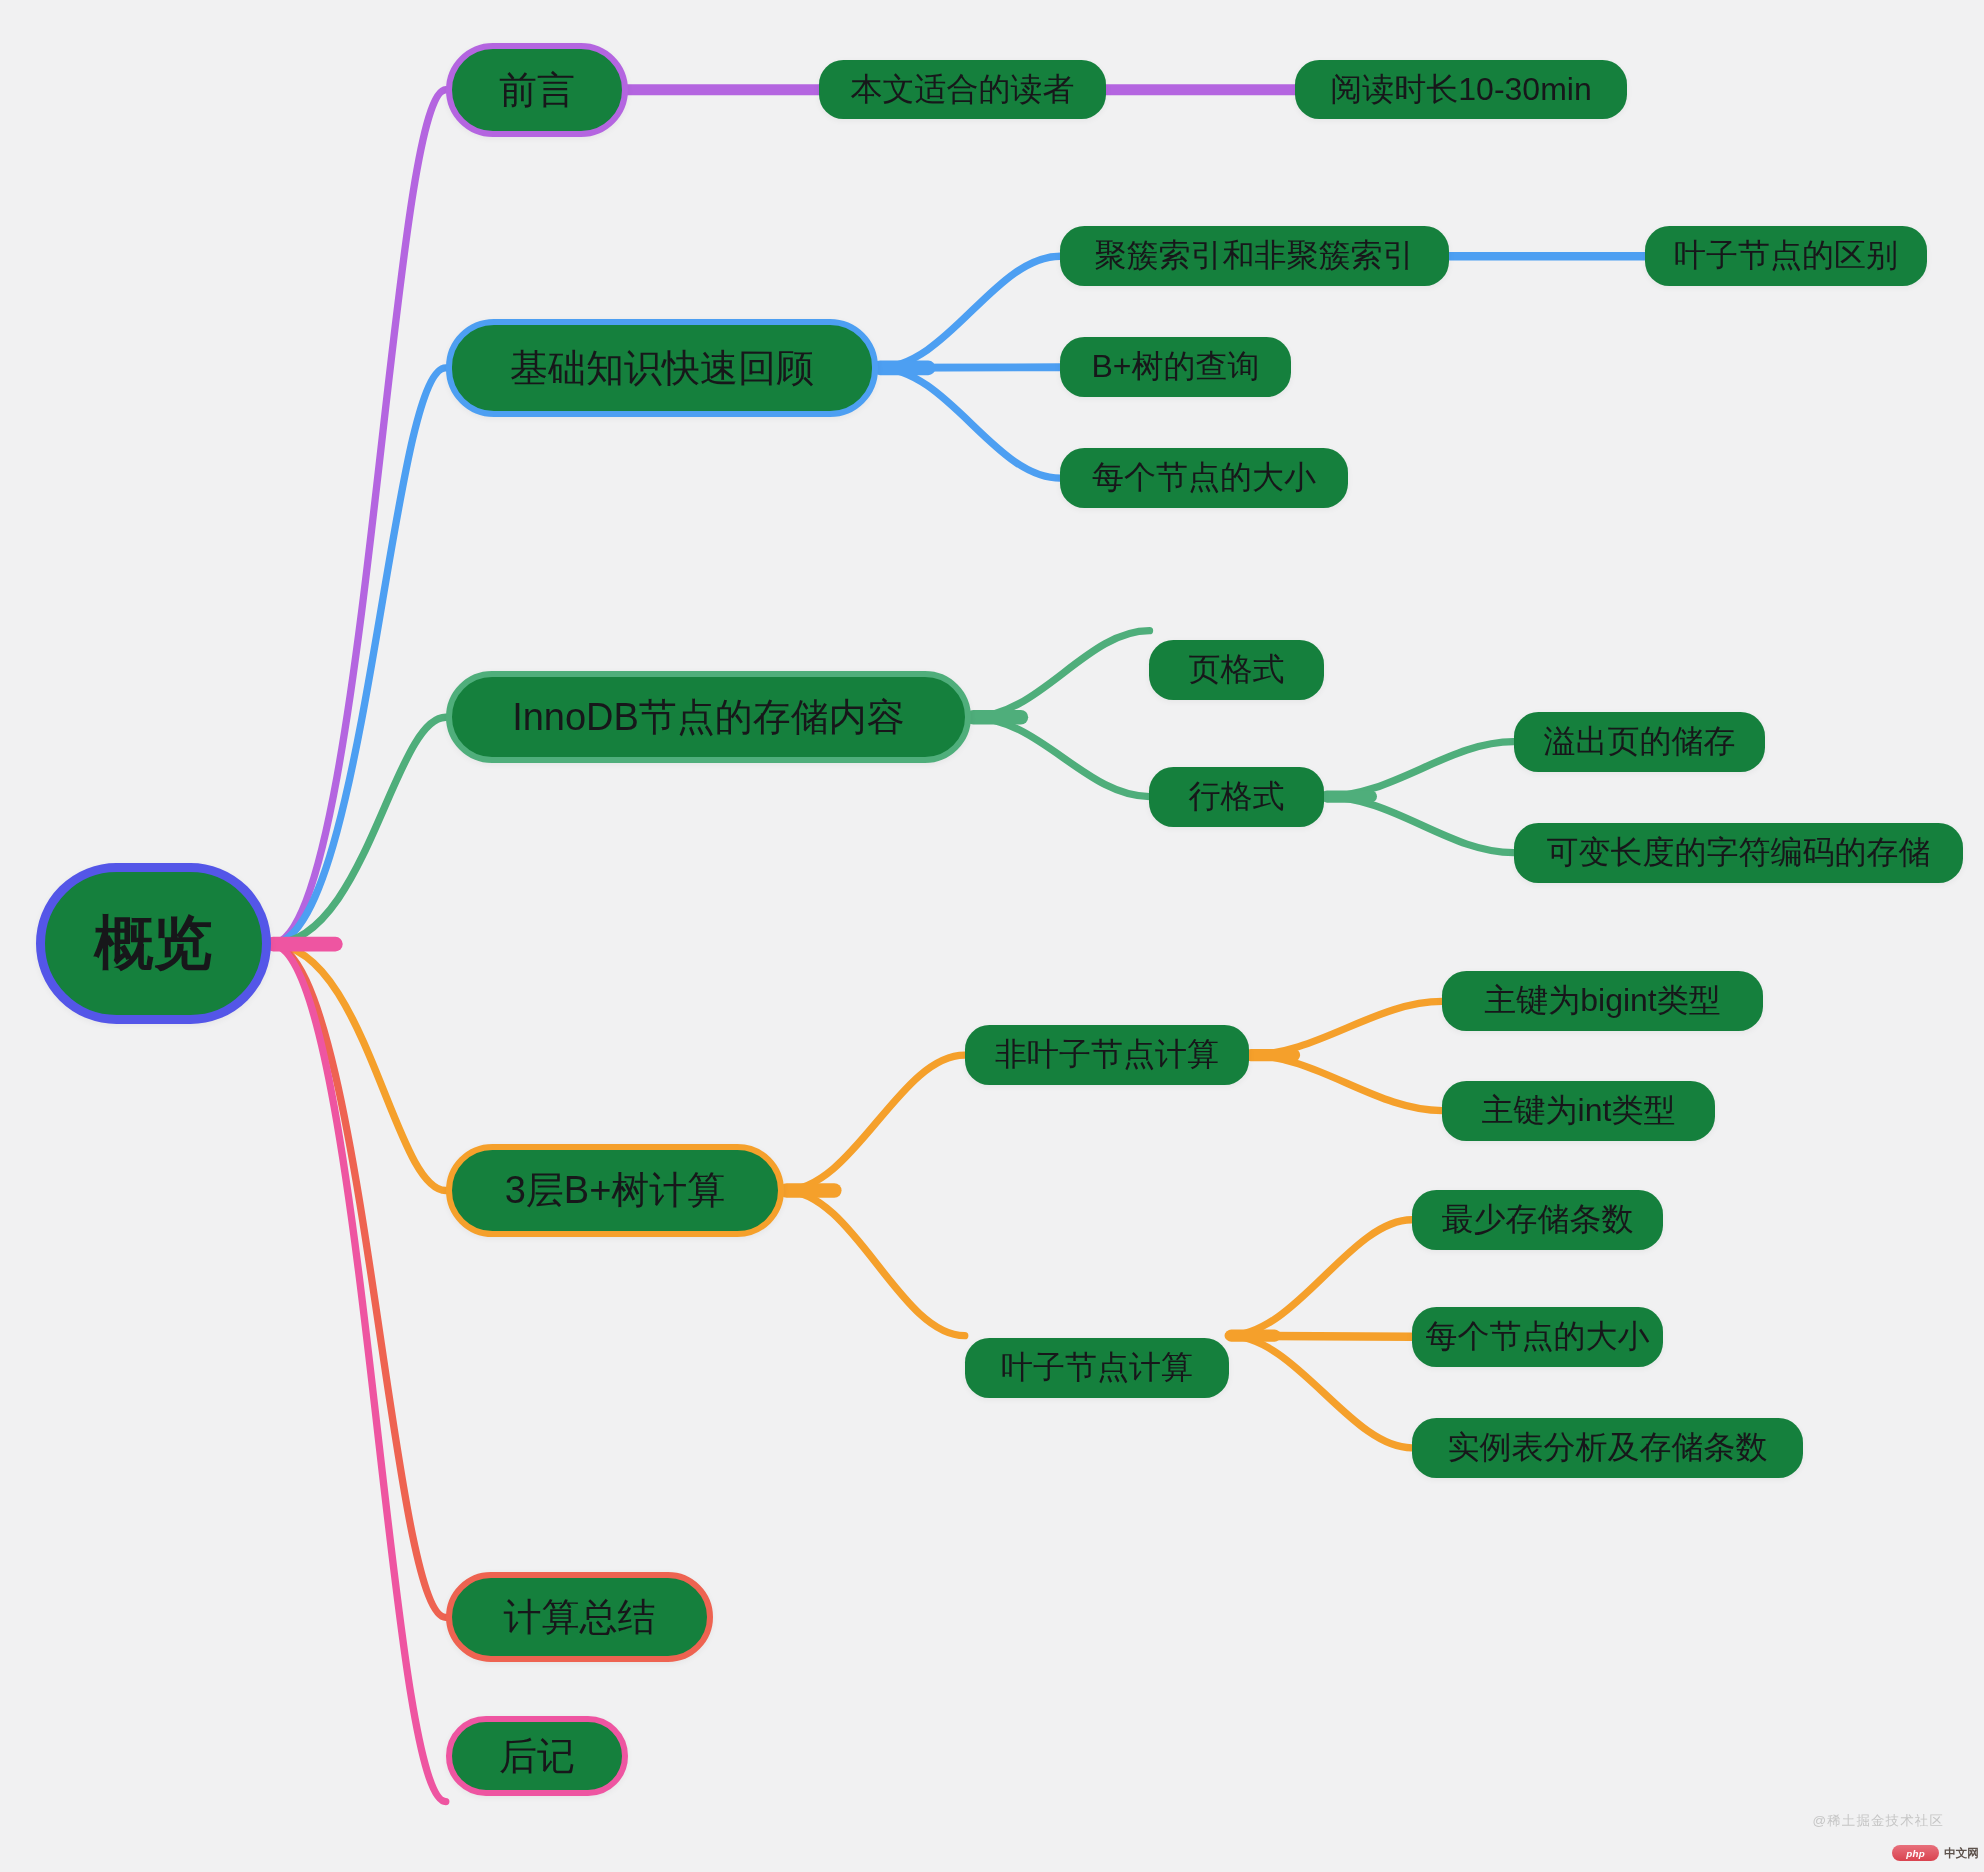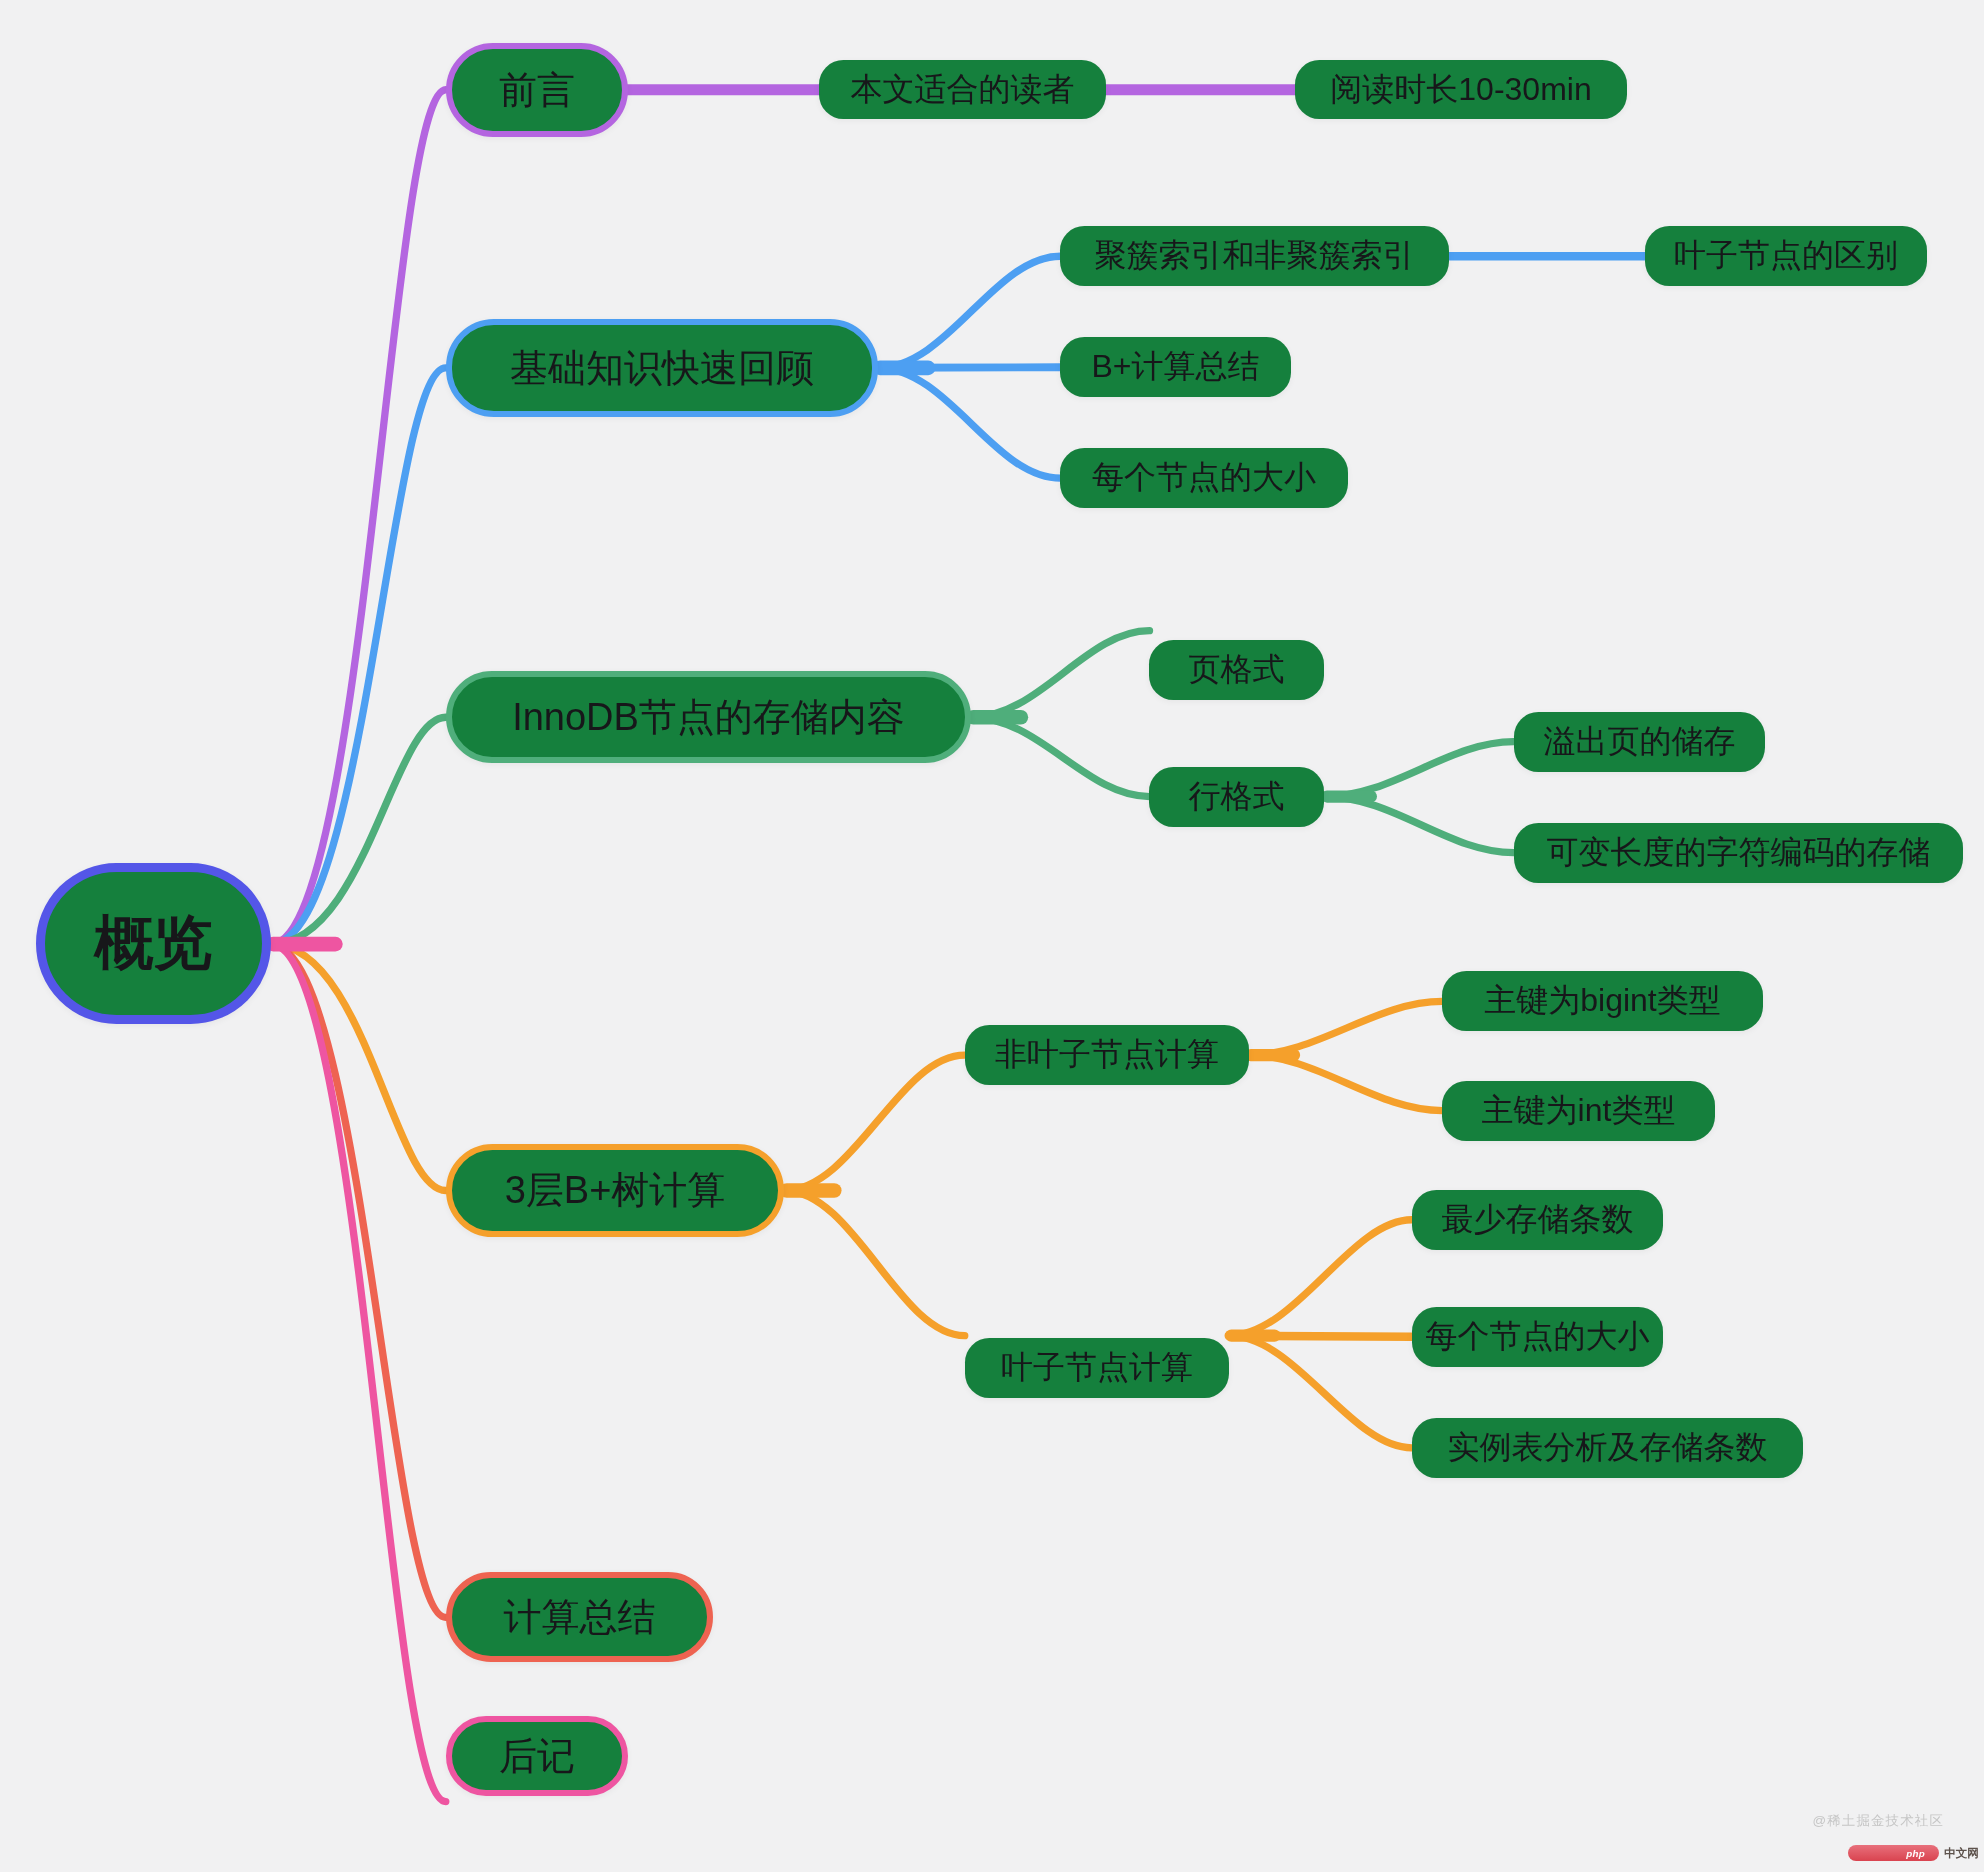--- a/index.html
+++ b/index.html
@@ -65,21 +65,20 @@
   .php-pill {
     width: 47px; height: 16px;
     border-radius: 8.5px;
     background: linear-gradient(180deg, #e8707c 0%, #d9434f 100%);
     display: flex; align-items: center; justify-content: center;
     color: #ffffff;
     font-size: 9.8px;
     font-style: italic;
     font-weight: 700;
     letter-spacing: 0.3px;
-    padding-left: 44px;
   }
   .php-suffix {
     font-size: 11.6px;
     font-weight: 600;
     color: #5d524c;
   }
 </style>
 </head>
 <body>
 
@@ -130,21 +129,21 @@
   <div class="node leaf" style="left:819px; top:60px; width:287px; height:59px;">本文适合的读者</div>
 
   <div class="node leaf" style="left:1295px; top:60px; width:332px; height:59px;">阅读时长10-30min</div>
 
   <div class="node branch" style="left: 446px; top: 319px; width: 432px; height: 98px; border-color: rgb(77, 159, 242);">基础知识快速回顾</div>
 
   <div class="node leaf" style="left:1060px; top:226px; width:389px; height:60px;">聚簇索引和非聚簇索引</div>
 
   <div class="node leaf" style="left:1645px; top:226px; width:282px; height:60px;">叶子节点的区别</div>
 
-  <div class="node leaf" style="left:1060px; top:337px; width:231px; height:60px;">B+计算总结</div>
+  <div class="node leaf" style="left:1060px; top:337px; width:231px; height:60px;">B+树的查询</div>
 
   <div class="node leaf" style="left:1060px; top:448px; width:288px; height:60px;">每个节点的大小</div>
 
   <div class="node branch" style="left: 446px; top: 671px; width: 525px; height: 92px; border-color: rgb(79, 174, 123);">InnoDB节点的存储内容</div>
 
   <div class="node leaf" style="left:1149px; top:600px; width:175px; height:60px;margin-top:40px;">页格式</div>
 
   <div class="node leaf" style="left:1149px; top:767px; width:175px; height:60px;">行格式</div>
 
   <div class="node leaf" style="left:1514px; top:712px; width:251px; height:60px;">溢出页的储存</div>

